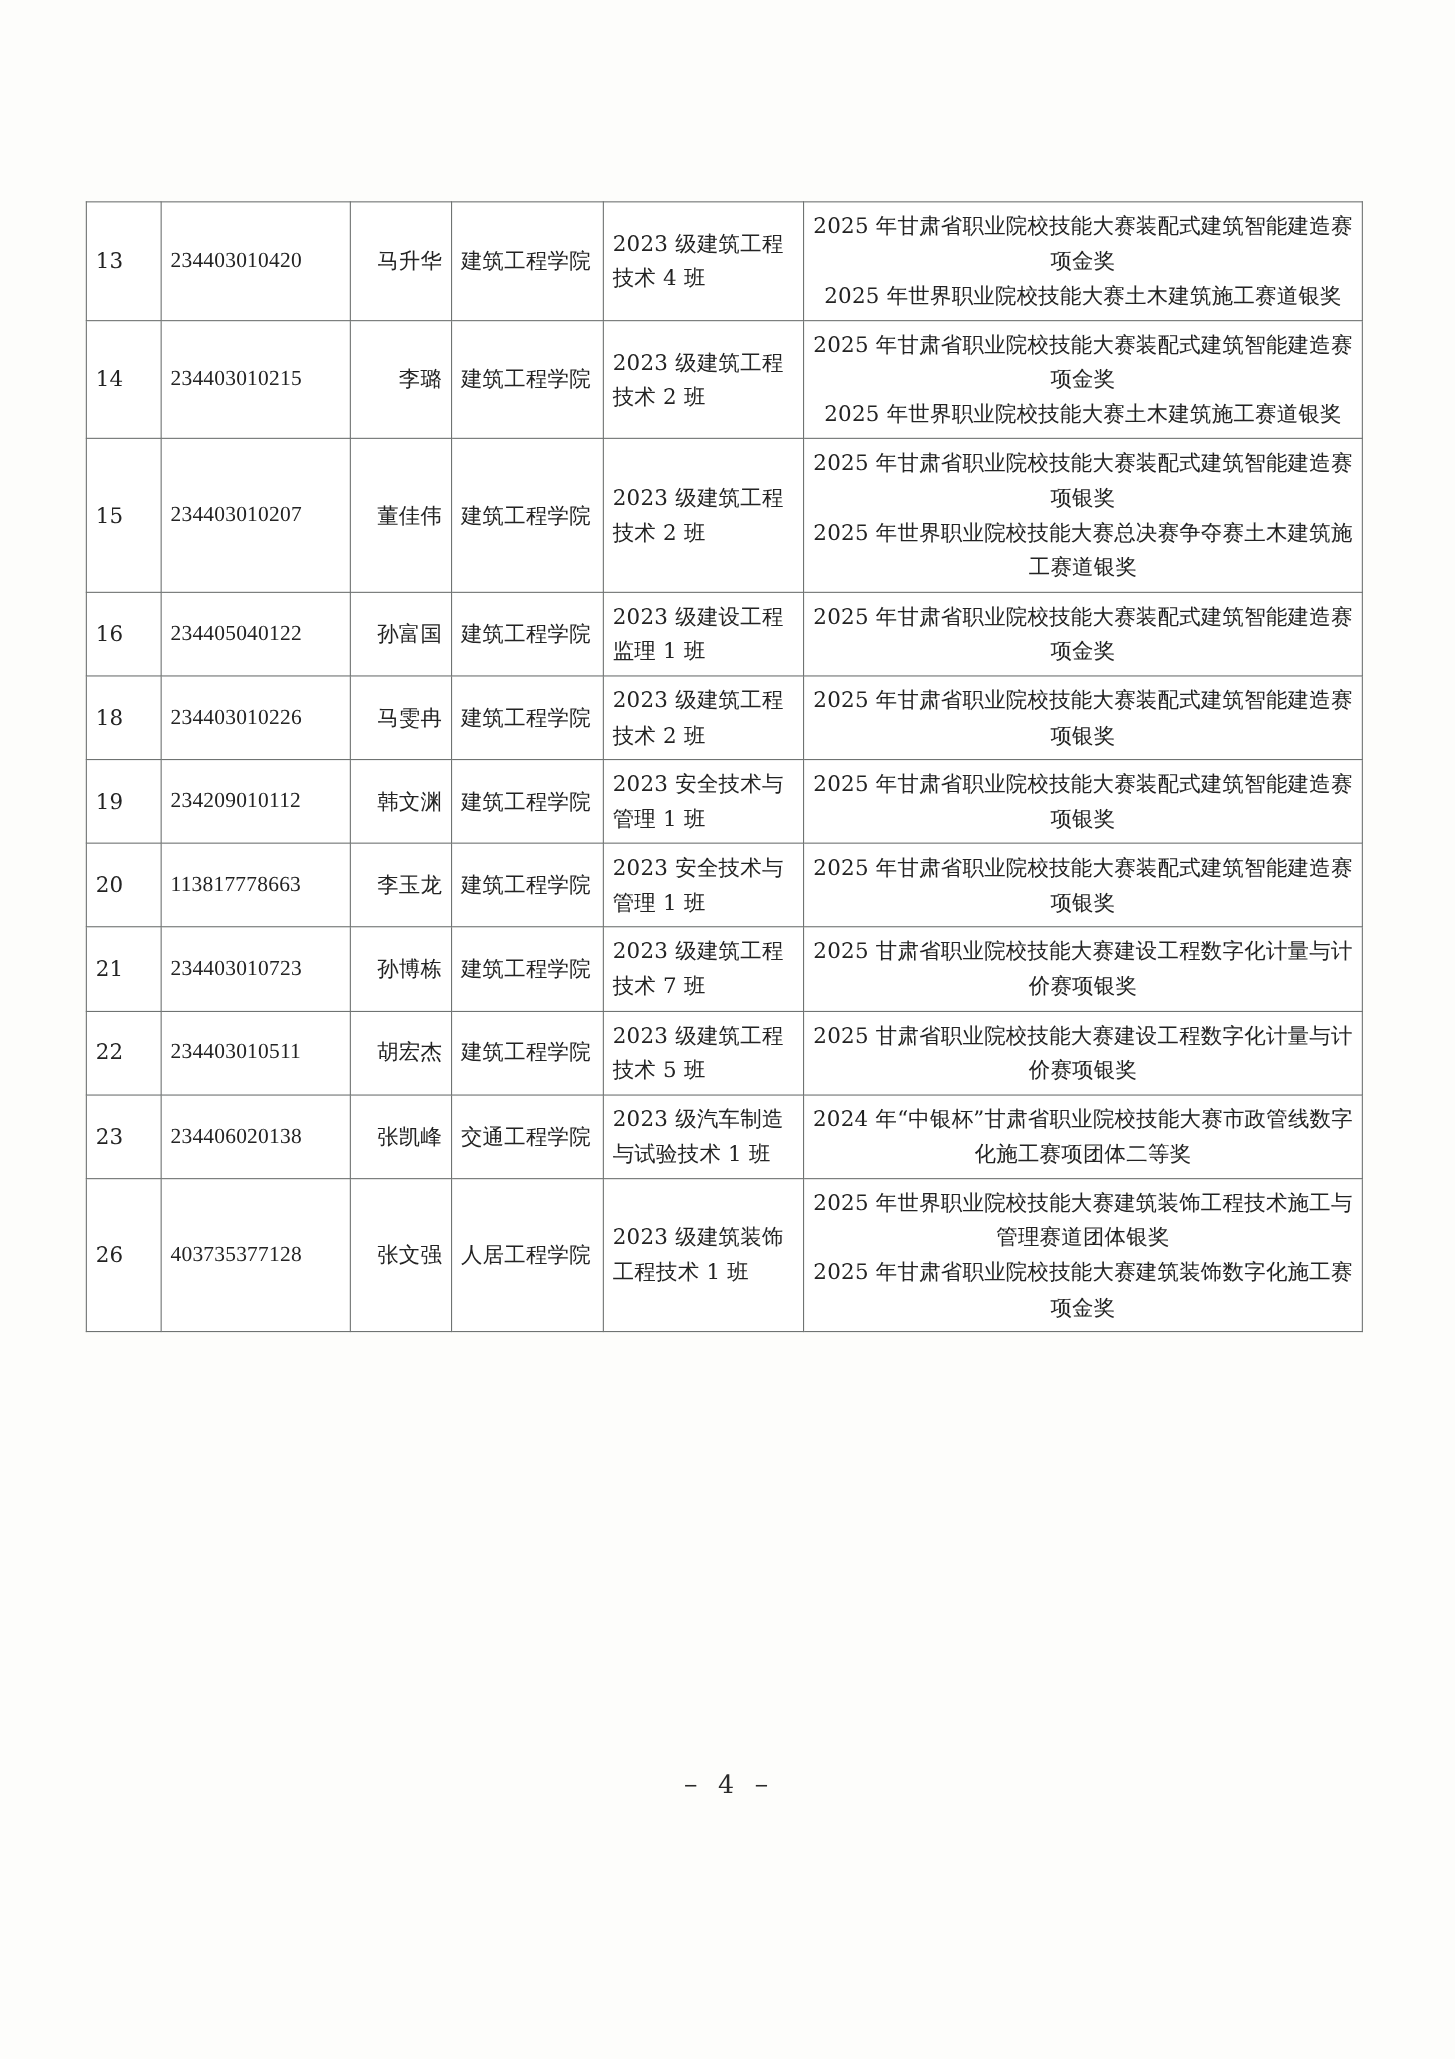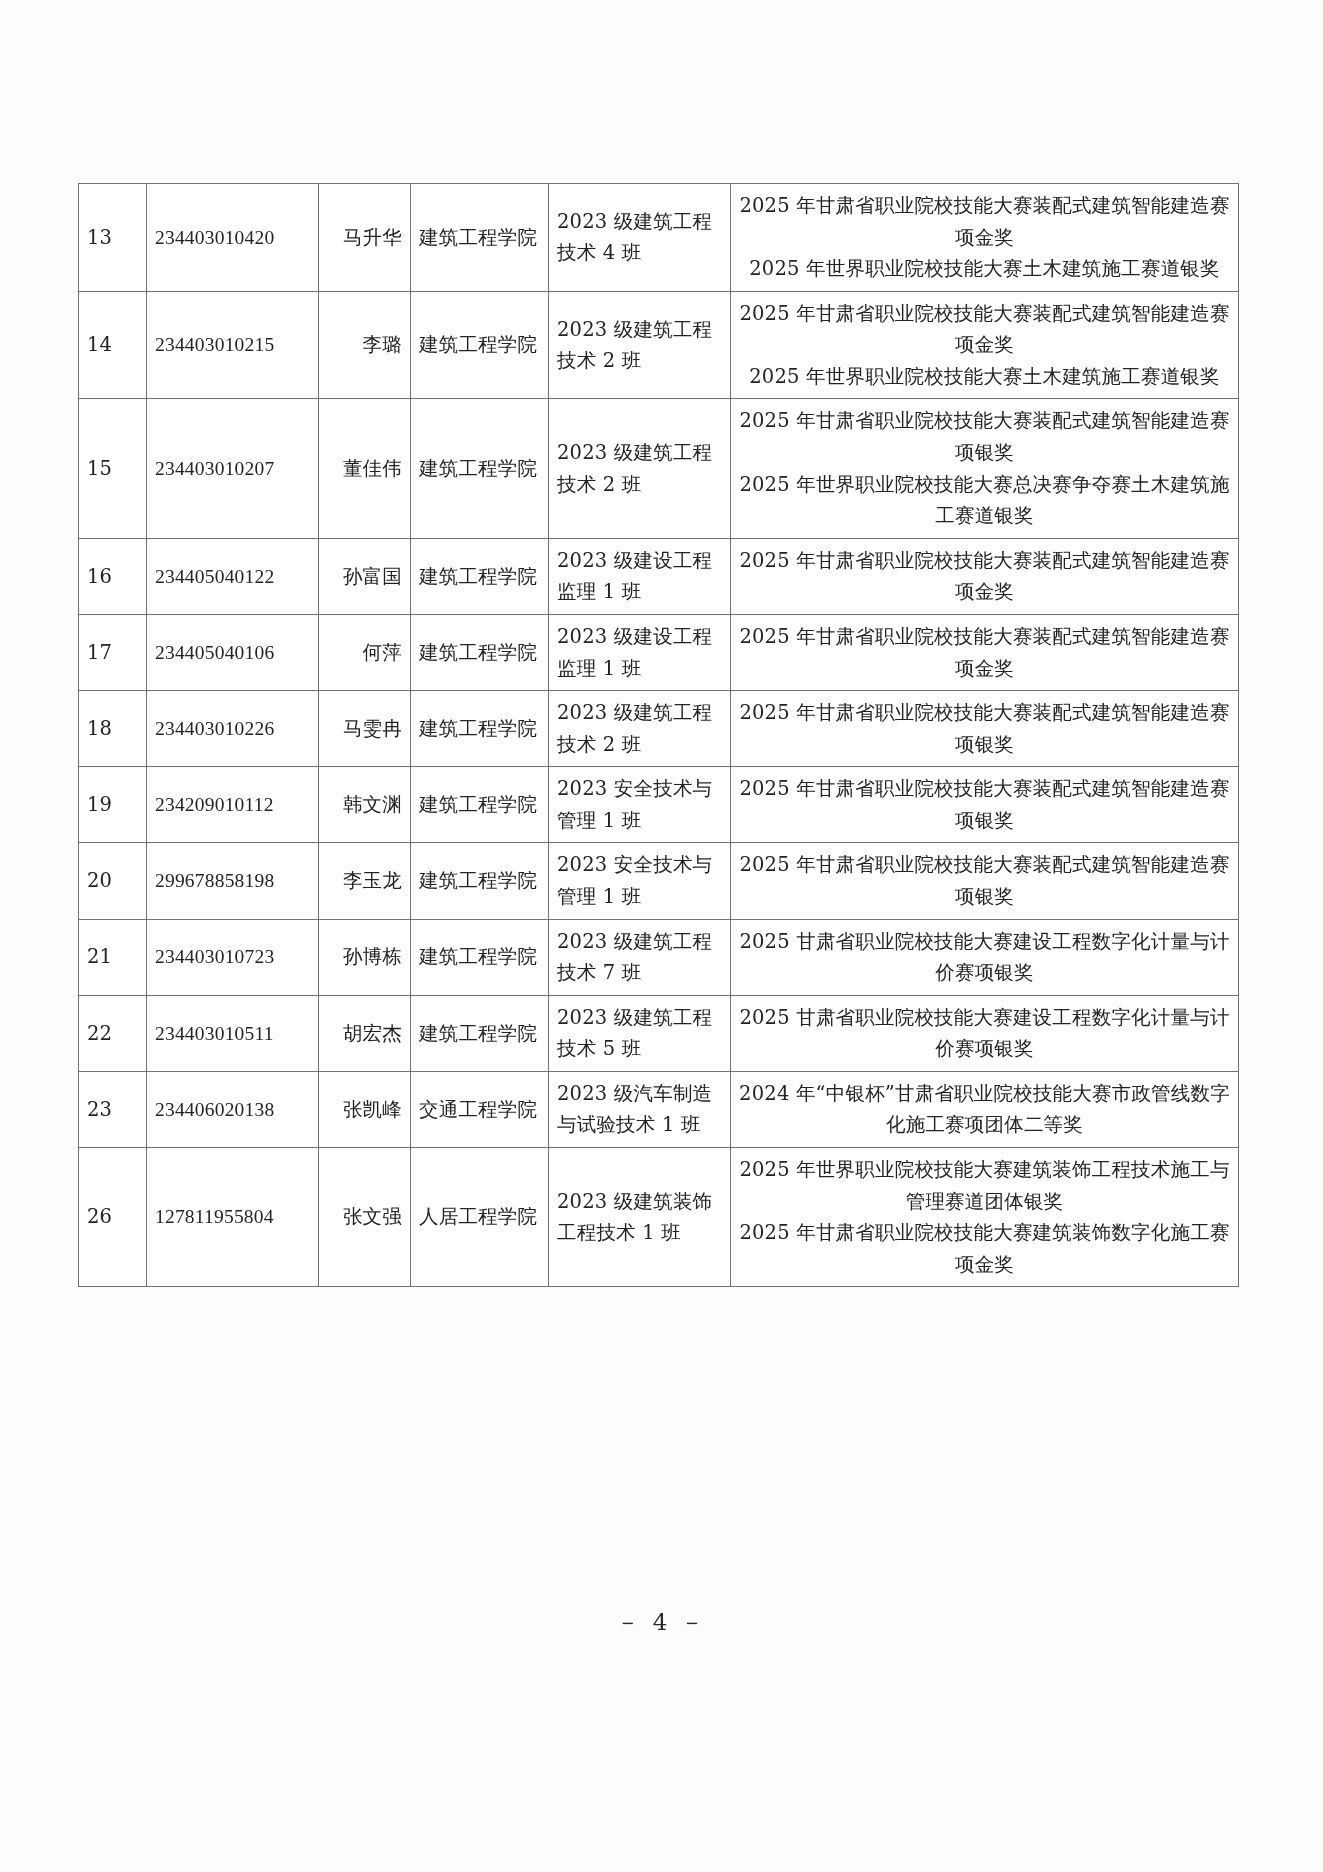--- a/index.html
+++ b/index.html
@@ -131,46 +131,38 @@
         </tr>
         <tr>
           <td class="idx">16</td>
           <td class="sid">234405040122</td>
           <td class="name">孙富国</td>
           <td class="school">建筑工程学院</td>
           <td class="klass">2023 级建设工程监理 1 班</td>
           <td class="award">2025 年甘肃省职业院校技能大赛装配式建筑智能建造赛项金奖</td>
         </tr>
         <tr>
-          <td class="idx">17</td>
-          <td class="sid">234405040106</td>
-          <td class="name">何萍</td>
-          <td class="school">建筑工程学院</td>
-          <td class="klass">2023 级建设工程监理 1 班</td>
-          <td class="award">2025 年甘肃省职业院校技能大赛装配式建筑智能建造赛项金奖</td>
-        </tr>
-        <tr>
           <td class="idx">18</td>
           <td class="sid">234403010226</td>
           <td class="name">马雯冉</td>
           <td class="school">建筑工程学院</td>
           <td class="klass">2023 级建筑工程技术 2 班</td>
           <td class="award">2025 年甘肃省职业院校技能大赛装配式建筑智能建造赛项银奖</td>
         </tr>
         <tr>
           <td class="idx">19</td>
           <td class="sid">234209010112</td>
           <td class="name">韩文渊</td>
           <td class="school">建筑工程学院</td>
           <td class="klass">2023 安全技术与管理 1 班</td>
           <td class="award">2025 年甘肃省职业院校技能大赛装配式建筑智能建造赛项银奖</td>
         </tr>
         <tr>
           <td class="idx">20</td>
-          <td class="sid">299678858198</td>
+          <td class="sid">113817778663</td>
           <td class="name">李玉龙</td>
           <td class="school">建筑工程学院</td>
           <td class="klass">2023 安全技术与管理 1 班</td>
           <td class="award">2025 年甘肃省职业院校技能大赛装配式建筑智能建造赛项银奖</td>
         </tr>
         <tr>
           <td class="idx">21</td>
           <td class="sid">234403010723</td>
           <td class="name">孙博栋</td>
           <td class="school">建筑工程学院</td>
@@ -188,21 +180,21 @@
         <tr>
           <td class="idx">23</td>
           <td class="sid">234406020138</td>
           <td class="name">张凯峰</td>
           <td class="school">交通工程学院</td>
           <td class="klass">2023 级汽车制造与试验技术 1 班</td>
           <td class="award">2024 年“中银杯”甘肃省职业院校技能大赛市政管线数字化施工赛项团体二等奖</td>
         </tr>
         <tr>
           <td class="idx">26</td>
-          <td class="sid">127811955804</td>
+          <td class="sid">403735377128</td>
           <td class="name">张文强</td>
           <td class="school">人居工程学院</td>
           <td class="klass">2023 级建筑装饰工程技术 1 班</td>
           <td class="award">2025 年世界职业院校技能大赛建筑装饰工程技术施工与管理赛道团体银奖
 2025 年甘肃省职业院校技能大赛建筑装饰数字化施工赛项金奖</td>
         </tr>
       </tbody>
     </table>
   </div>
 

